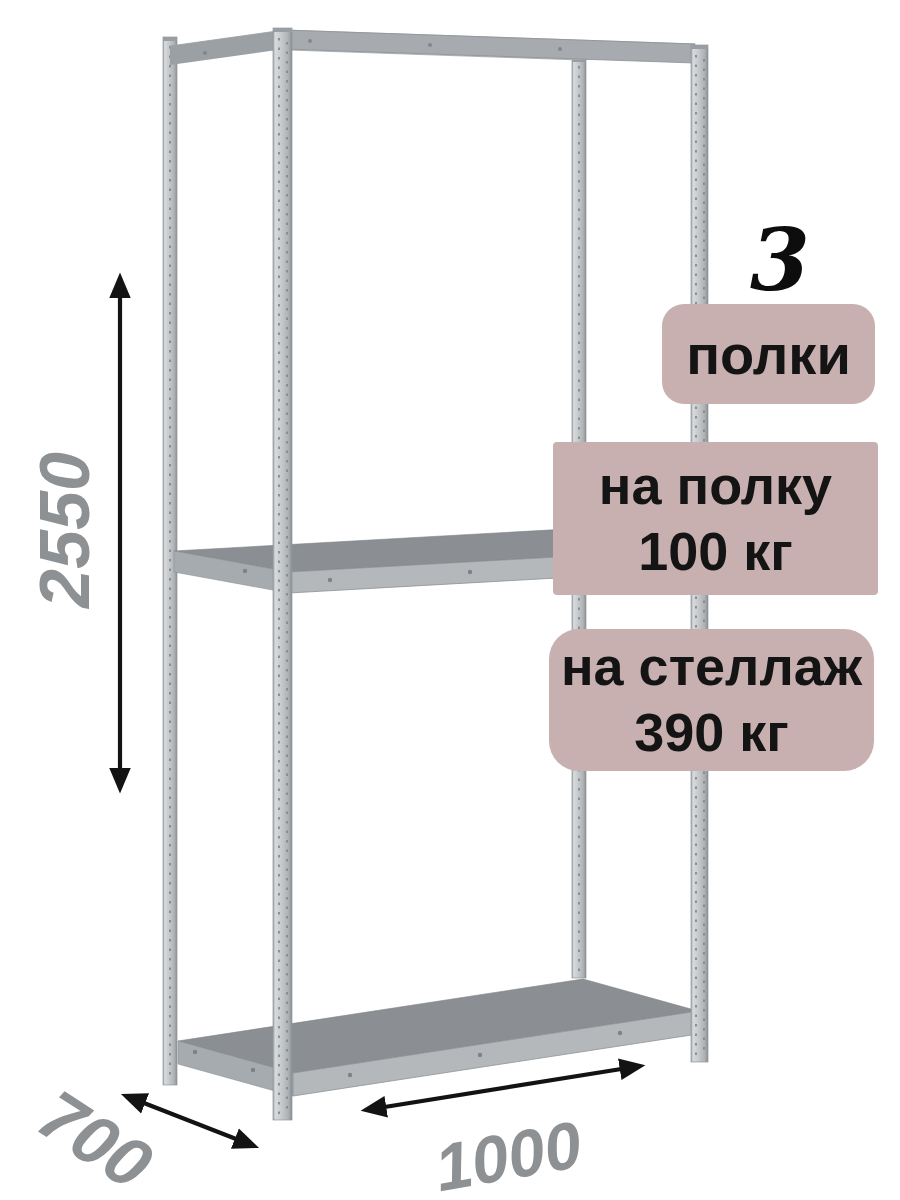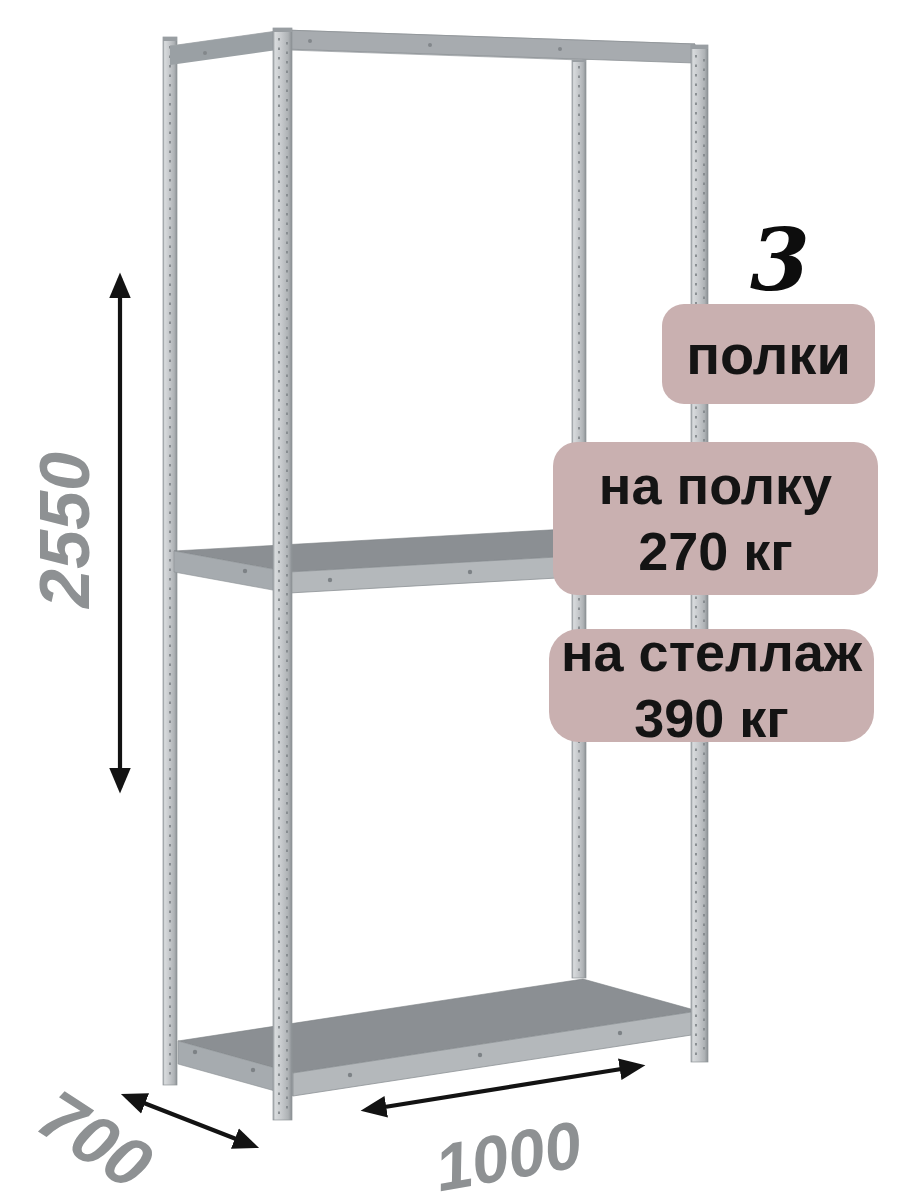--- a/index.html
+++ b/index.html
@@ -33,23 +33,23 @@
     text-align:center;font-family:"DejaVu Serif",serif;
     font-style:italic;font-weight:bold;font-size:86px;line-height:96px;color:#0d0d0d;
   }
   .badge{
     position:absolute;background:var(--badge-bg);color:var(--badge-text);
     font-weight:bold;display:flex;flex-direction:column;
     align-items:center;justify-content:center;text-align:right;
   }
   .badge-count{left:662px;top:304px;width:213px;height:100px;border-radius:22px;
     font-size:56px;}
-  .badge-shelf-load{left:553px;top:442px;width:325px;height:153px;border-radius:24px;
+  .badge-shelf-load{left:553px;top:442px;width:325px;height:153px;border-radius:4px;
     font-size:54px;line-height:1.22;}
-  .badge-rack-load{left:549px;top:629px;width:325px;height:113px;border-radius:30px;
+  .badge-rack-load{left:549px;top:629px;width:325px;height:142px;border-radius:30px;
     font-size:54px;line-height:1.22;}
 </style>
 </head>
 <body>
 
 <div class="stage">
 
   <svg width="900" height="1200" viewBox="0 0 900 1200">
     <defs>
       <linearGradient id="gradPost" x1="0" y1="0" x2="1" y2="0">
@@ -130,21 +130,21 @@
   <div class="dim dim-width">1000</div>
 
   <div class="count-number">3</div>
 
   <div class="badge badge-count">
     <span>полки</span>
   </div>
 
   <div class="badge badge-shelf-load">
     <span>на полку</span>
-    <span>270 кг</span>
+    <span>100 кг</span>
   </div>
 
   <div class="badge badge-rack-load">
     <span>на стеллаж</span>
     <span>390 кг</span>
   </div>
 
 </div>
 
 </body></html>

